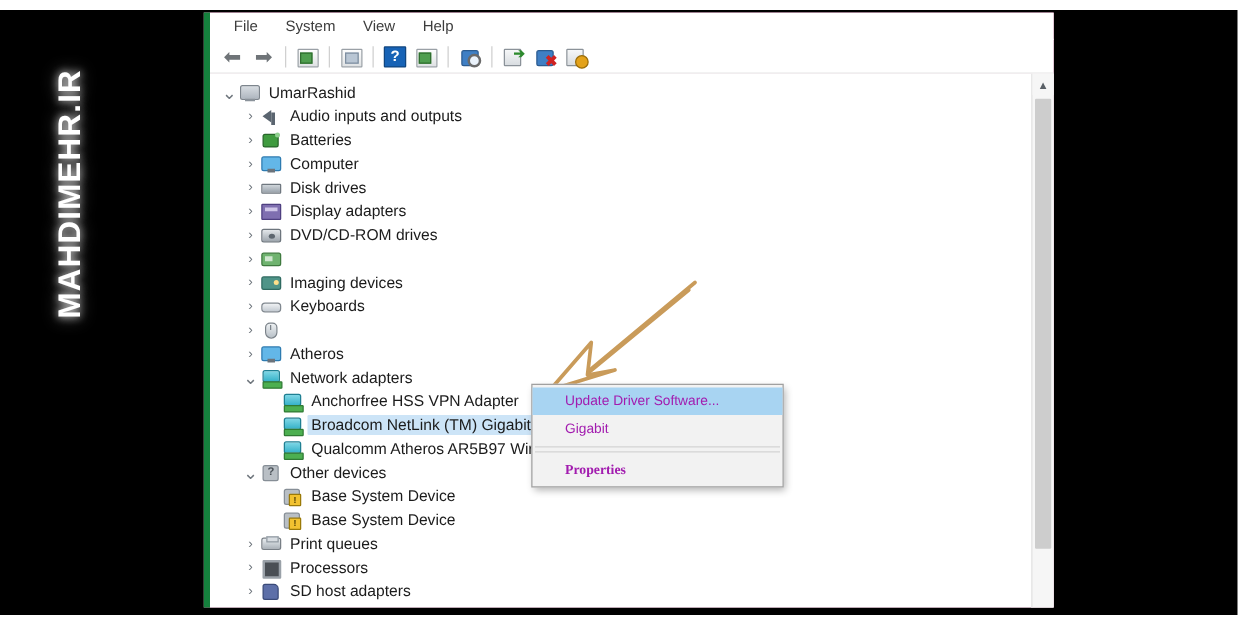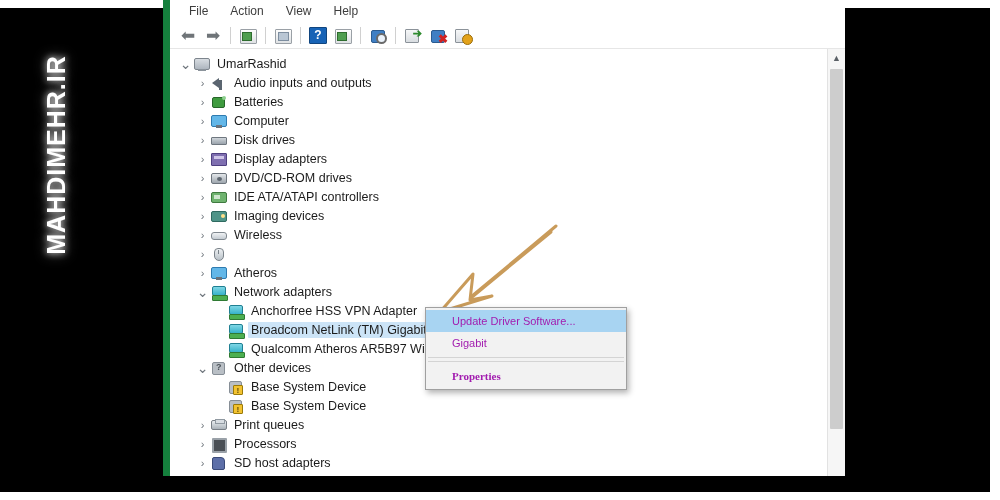--- a/index.html
+++ b/index.html
@@ -20,23 +20,23 @@
     position:absolute;left:-78px;top:137px;width:268px;height:36px;
     transform:rotate(-90deg);
     display:flex;align-items:center;justify-content:center;
     color:#ffffff;font-weight:bold;font-size:25px;letter-spacing:1px;
     font-family:"Liberation Sans", sans-serif;
     text-shadow:0 0 7px rgba(255,255,255,.85),0 0 14px rgba(255,255,255,.45);
   }
 
   
   #window{
-    position:absolute;left:163px;top:0;width:675px;height:476px;
+    position:absolute;left:163px;top:10px;width:675px;height:476px;
     background:#f9a8d4;overflow:hidden;
-    border-left:7px solid #15803d;
+    border-left:5px solid #15803d;
   }
 
   
   #menubar{
     height:21px;display:flex;align-items:center;
     padding-left:8px;gap:0px;background:#ffffff;
     border-bottom:1px solid #ffffff;
   }
   .menu-item{
     font-size:12px;color:#3d3d3d;padding:2px 11px;cursor:default;
@@ -160,21 +160,21 @@
   <div class="band" id="band-top"></div>
   <div class="band" id="band-bottom"></div>
   <div id="band-right"></div>
 
   <div id="watermark">MAHDIMEHR.IR</div>
 
   <div id="window">
 
     <div id="menubar">
         <div class="menu-item">File</div>
-        <div class="menu-item">Action</div>
+        <div class="menu-item">System</div>
         <div class="menu-item">View</div>
         <div class="menu-item">Help</div>
       </div>
 
     <div id="toolbar">
       <div class="tb-btn">
           <span class="arrow-glyph">⬅</span>
         </div>
       <div class="tb-btn">
           <span class="arrow-glyph">➡</span>
@@ -280,35 +280,34 @@
             <span class="ticon">
               <span class="ti-dvd"></span>
             </span>
             <span class="rowlabel">DVD/CD-ROM drives</span>
           </div>
           <div class="row" style="padding-left: 17px;">
             <span class="chev">›</span>
             <span class="ticon">
               <span class="ti-ide"></span>
             </span>
-            <span class="rowlabel">IDE ATA/ATAPI controllers</span>
           </div>
           <div class="row" style="padding-left: 17px;">
             <span class="chev">›</span>
             <span class="ticon">
               <span class="ti-img"></span>
             </span>
             <span class="rowlabel">Imaging devices</span>
           </div>
           <div class="row" style="padding-left: 17px;">
             <span class="chev">›</span>
             <span class="ticon">
               <span class="ti-kbd"></span>
             </span>
-            <span class="rowlabel">Wireless</span>
+            <span class="rowlabel">Keyboards</span>
           </div>
           <div class="row" style="padding-left: 17px;">
             <span class="chev">›</span>
             <span class="ticon">
               <span class="ti-mouse"></span>
             </span>
           </div>
           <div class="row" style="padding-left: 17px;">
             <span class="chev">›</span>
             <span class="ticon">

